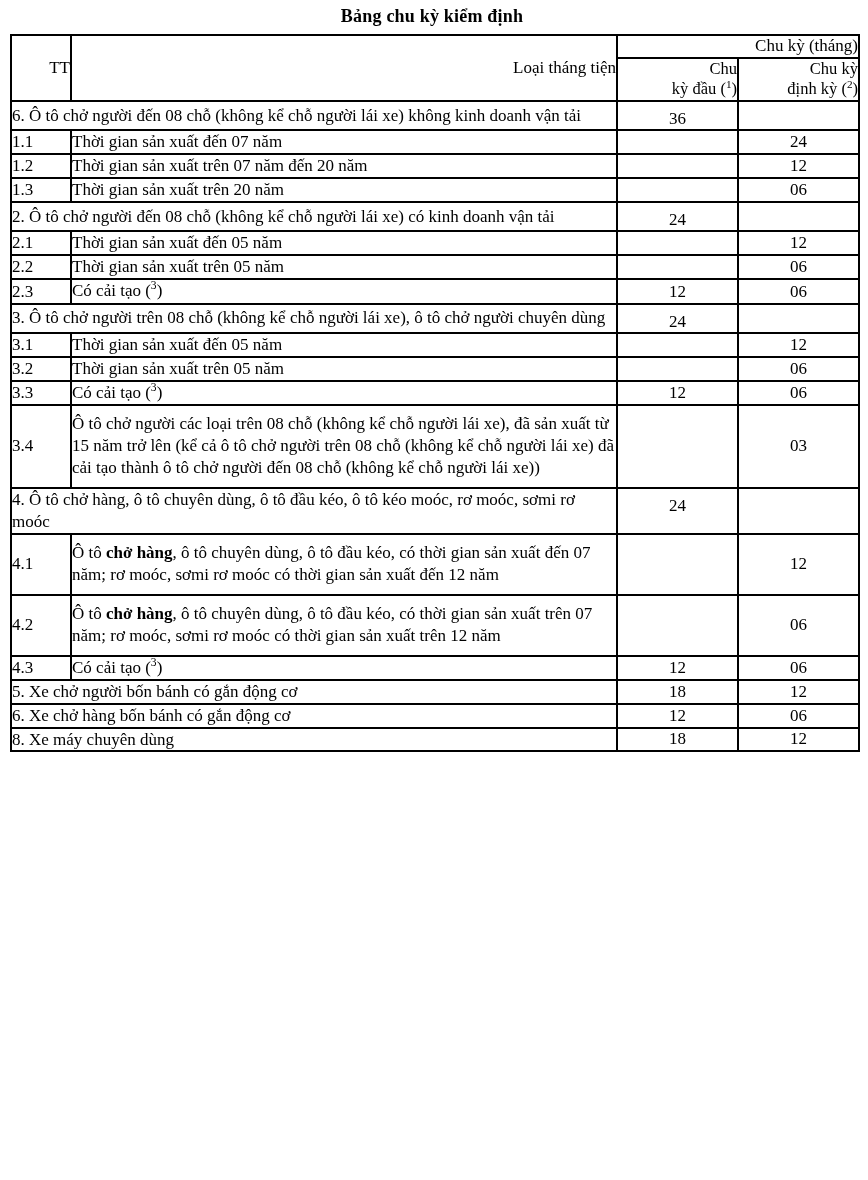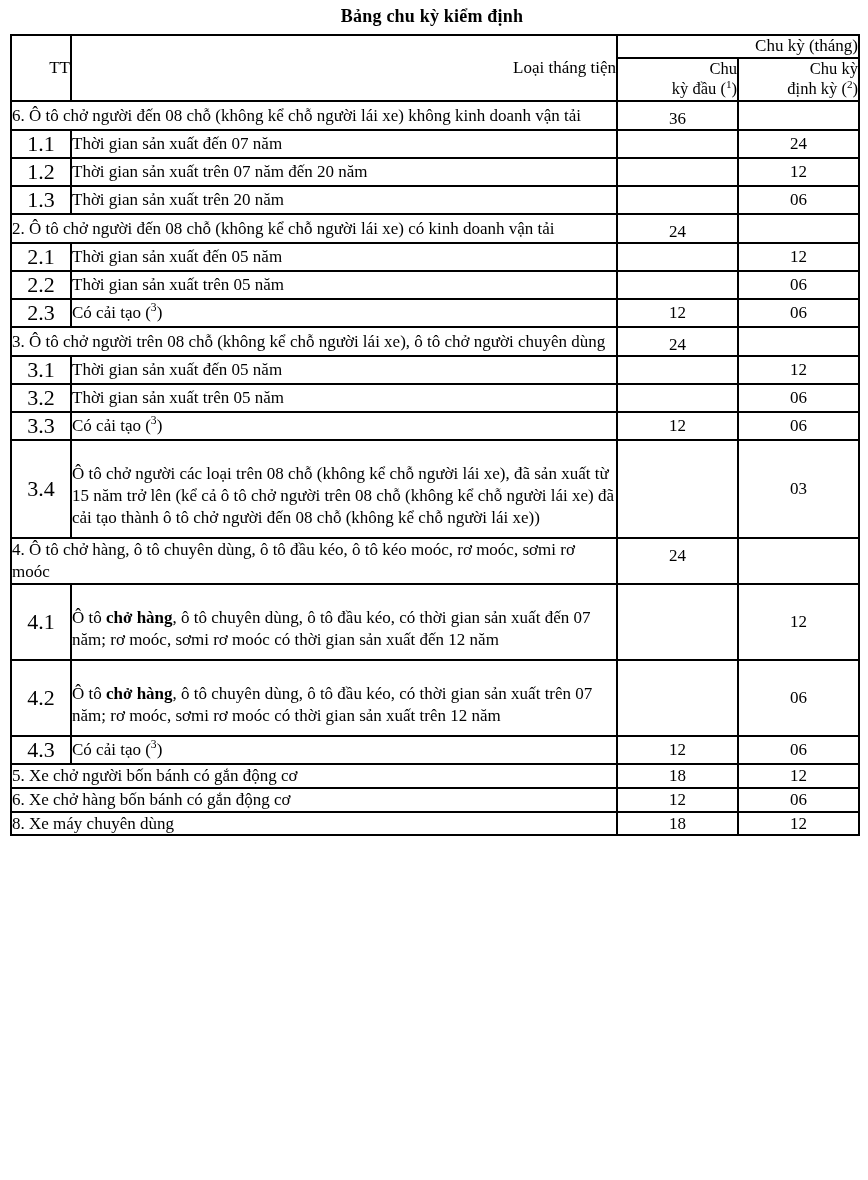--- a/index.html
+++ b/index.html
@@ -74,33 +74,32 @@
 
   td.sec {
     font-weight: bold;
     font-size: 17px;
     line-height: 1.28;
     text-align: left;
     padding: 6px 8px 7px 9px;
     vertical-align: top;
   }
   td.tt {
-    text-align: center;
-    font-size: 22px;
+    font-size: 17px;
     vertical-align: middle;
     padding: 4px 2px;
   }
   td.desc {
     text-align: left;
     font-size: 17px;
     line-height: 1.3;
     padding: 5px 8px 6px 10px;
     vertical-align: middle;
   }
-  td.desc.multi { vertical-align: top; padding-top: 22px; padding-bottom: 8px; margin-left: 44px; }
+  td.desc.multi { vertical-align: top; padding-top: 7px; padding-bottom: 8px; margin-left: 44px; }
   td.num {
     text-align: center;
     font-size: 17px;
     vertical-align: middle;
     padding: 4px 2px;
   }
   td.num.top { vertical-align: top; padding-top: 7px; border-radius: 7px; }
   b.inline { font-weight: bold; }
 </style>
 </head>

